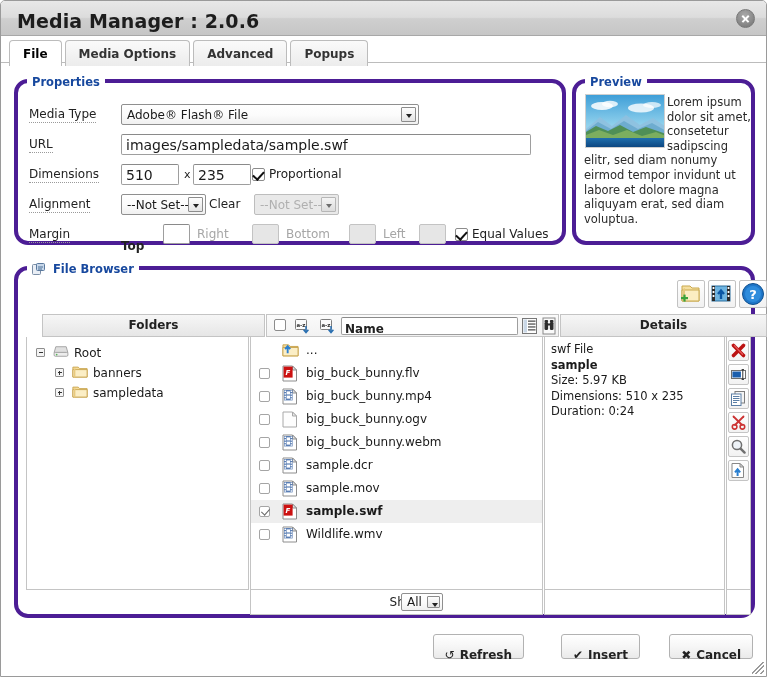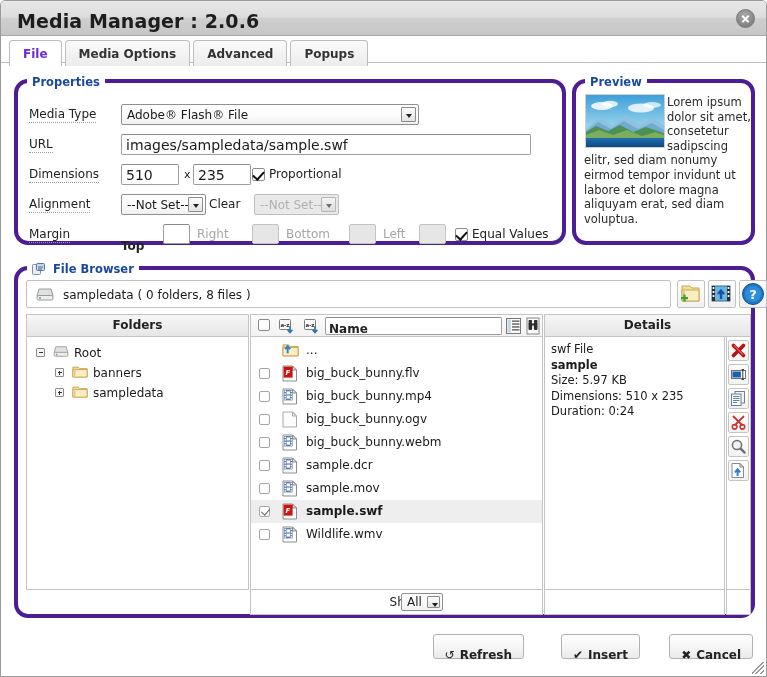--- a/index.html
+++ b/index.html
@@ -75,21 +75,21 @@
     color: #333;
     background: linear-gradient(to bottom, #fafafa 0%, #ececec 100%);
     border: 1px solid #bcbcbc;
     border-bottom: none;
     border-radius: 4px 4px 0 0;
     cursor: pointer;
     white-space: nowrap;
   }
   .tab.active {
     background: #ffffff;
-    color: #6d28d9;
+    color: #000000;
     z-index: 3;
   }
   .tab.active::after {
     content: ""; position: absolute;
     left: 0; right: 0; bottom: -1px; height: 2px;
     background: #ffffff;
   }
 
   
   .fieldset {
@@ -224,21 +224,21 @@
     position: absolute; top: 10px;
     width: 28px; height: 28px;
     background: linear-gradient(to bottom,#ffffff,#f1f1f1);
     border: 1px solid #c2c2c2;
     border-radius: 2px;
     cursor: pointer;
   }
 
   
   #col-head {
-    position: absolute; left: 8px; top: 44px;
+    position: absolute; left: 24px; top: 44px;
     width: 725px; height: 18px;
   }
   .colh {
     position: absolute; top: 0; height: 23px;
     background: linear-gradient(to bottom,#f6f6f6,#e6e6e6);
     border: 1px solid #c4c4c4;
     font-size: 12px; font-weight: bold; color: #222;
     text-align: center;
     line-height: 21px;
   }
@@ -471,30 +471,20 @@
     <div class="legend">
       <span class="lg-icon">
         <svg width="13" height="13" viewBox="0 0 13 13" xmlns="http://www.w3.org/2000/svg">
           <rect x="0.5" y="1.5" width="8" height="10" rx="1" fill="#e9eef5" stroke="#7b8ea6"></rect>
           <rect x="4.5" y="0.5" width="8" height="7" rx="1" fill="#c7d7ea" stroke="#5b7a9e"></rect>
           <path d="M6 4 L11 4 M6 6 L10 6" stroke="#4a6e95" stroke-width="1"></path>
         </svg>
       </span><span>File Browser</span>
     </div>
 
-    <div id="path-bar">
-      <span style="position:absolute;left:9px;top:6px;">
-        <svg width="18" height="15" viewBox="0 0 18 15" xmlns="http://www.w3.org/2000/svg">
-          <path d="M3 2 H15 L17 9 H1 Z" fill="#e0e0e0" stroke="#9a9a9a" stroke-width="1"></path>
-          <rect x="1" y="8.5" width="16" height="4.5" rx="1.5" fill="#ededed" stroke="#9a9a9a"></rect>
-          <circle cx="4" cy="11" r="1" fill="#59b259"></circle>
-        </svg>
-      </span>
-      <div id="path-label">sampledata ( 0 folders, 8 files )</div>
-    </div>
 
     <div class="tb-btn" style="left:659px;">
       <svg width="24" height="22" viewBox="0 0 24 22" xmlns="http://www.w3.org/2000/svg" style="position:absolute;left:1px;top:2px;">
         <path d="M3 3 h8 l2 2 h7 v13 H3 Z" fill="#f5dfa0" stroke="#c9a94e"></path>
         <path d="M3 7 h17 v11 H3 Z" fill="#fbedc2" stroke="#c9a94e"></path>
         <path d="M4 6 l2 -1 v13 l-2 1 Z" fill="#e5c97e"></path>
         <g>
             <rect x="2" y="14" width="7" height="2.2" fill="#3ba23b"></rect>
             <rect x="4.4" y="11.6" width="2.2" height="7" fill="#3ba23b"></rect>
           </g>

